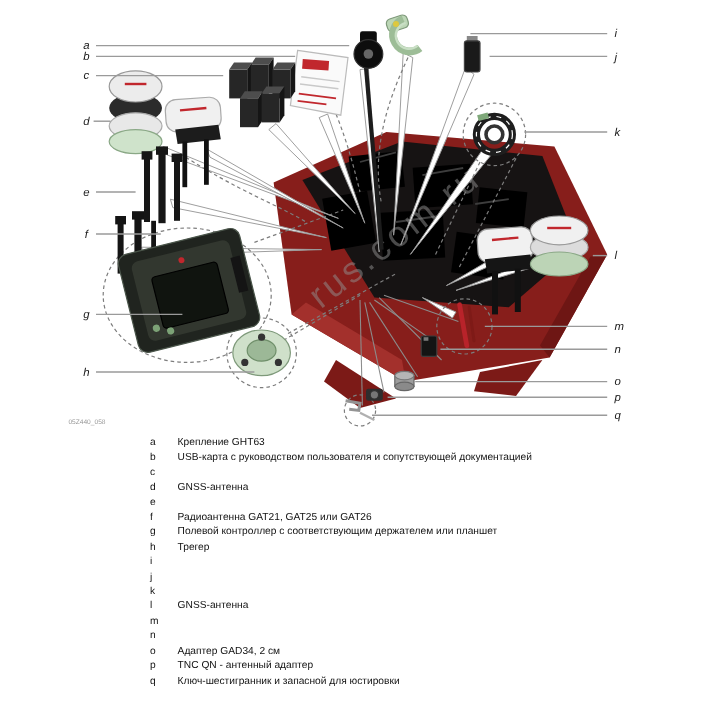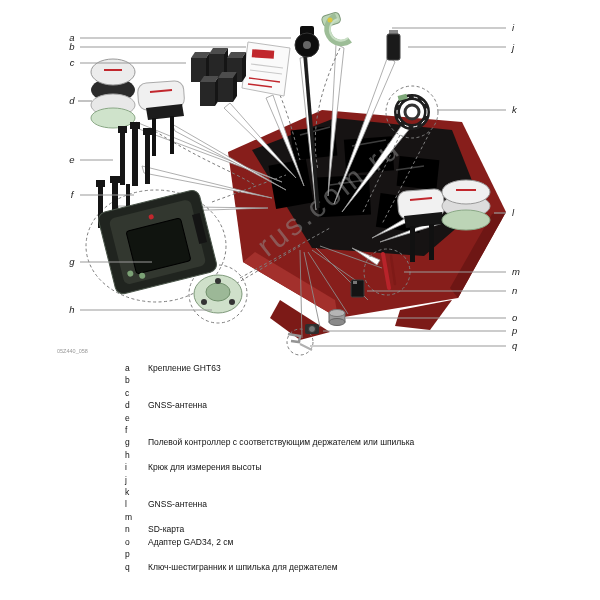--- a/index.html
+++ b/index.html
@@ -280,68 +280,70 @@
     <text x="57" y="353" font-size="5.5" fill="#999">05Z440_058</text>
   </svg>
 
   <div id="legend">
       <div class="legend-row">
         <span class="legend-key">a</span>
         <span class="legend-text">Крепление GHT63</span>
       </div>
       <div class="legend-row">
         <span class="legend-key">b</span>
+        <span class="legend-text">USB-карта с руководством пользователя и сопутствующей документацией</span>
       </div>
       <div class="legend-row">
         <span class="legend-key">c</span>
       </div>
       <div class="legend-row">
         <span class="legend-key">d</span>
         <span class="legend-text">GNSS-антенна</span>
       </div>
       <div class="legend-row">
         <span class="legend-key">e</span>
       </div>
       <div class="legend-row">
         <span class="legend-key">f</span>
+        <span class="legend-text">Радиоантенна GAT21, GAT25 или GAT26</span>
       </div>
       <div class="legend-row">
         <span class="legend-key">g</span>
-        <span class="legend-text">Полевой контроллер с соответствующим держателем или шпилька</span>
+        <span class="legend-text">Полевой контроллер с соответствующим держателем или планшет</span>
       </div>
       <div class="legend-row">
         <span class="legend-key">h</span>
+        <span class="legend-text">Трегер</span>
       </div>
       <div class="legend-row">
         <span class="legend-key">i</span>
-        <span class="legend-text">Крюк для измерения высоты</span>
       </div>
       <div class="legend-row">
         <span class="legend-key">j</span>
       </div>
       <div class="legend-row">
         <span class="legend-key">k</span>
       </div>
       <div class="legend-row">
         <span class="legend-key">l</span>
         <span class="legend-text">GNSS-антенна</span>
       </div>
       <div class="legend-row">
         <span class="legend-key">m</span>
       </div>
       <div class="legend-row">
         <span class="legend-key">n</span>
-        <span class="legend-text">SD-карта</span>
       </div>
       <div class="legend-row">
         <span class="legend-key">o</span>
         <span class="legend-text">Адаптер GAD34, 2 см</span>
       </div>
       <div class="legend-row">
         <span class="legend-key">p</span>
+        <span class="legend-text">TNC QN - антенный адаптер</span>
       </div>
       <div class="legend-row">
         <span class="legend-key">q</span>
-        <span class="legend-text">Ключ-шестигранник и шпилька для держателем</span>
+        <span class="legend-text">Ключ-шестигранник и запасной для юстировки</span>
       </div>
     </div>
 
 </div>
 
 </body></html>

